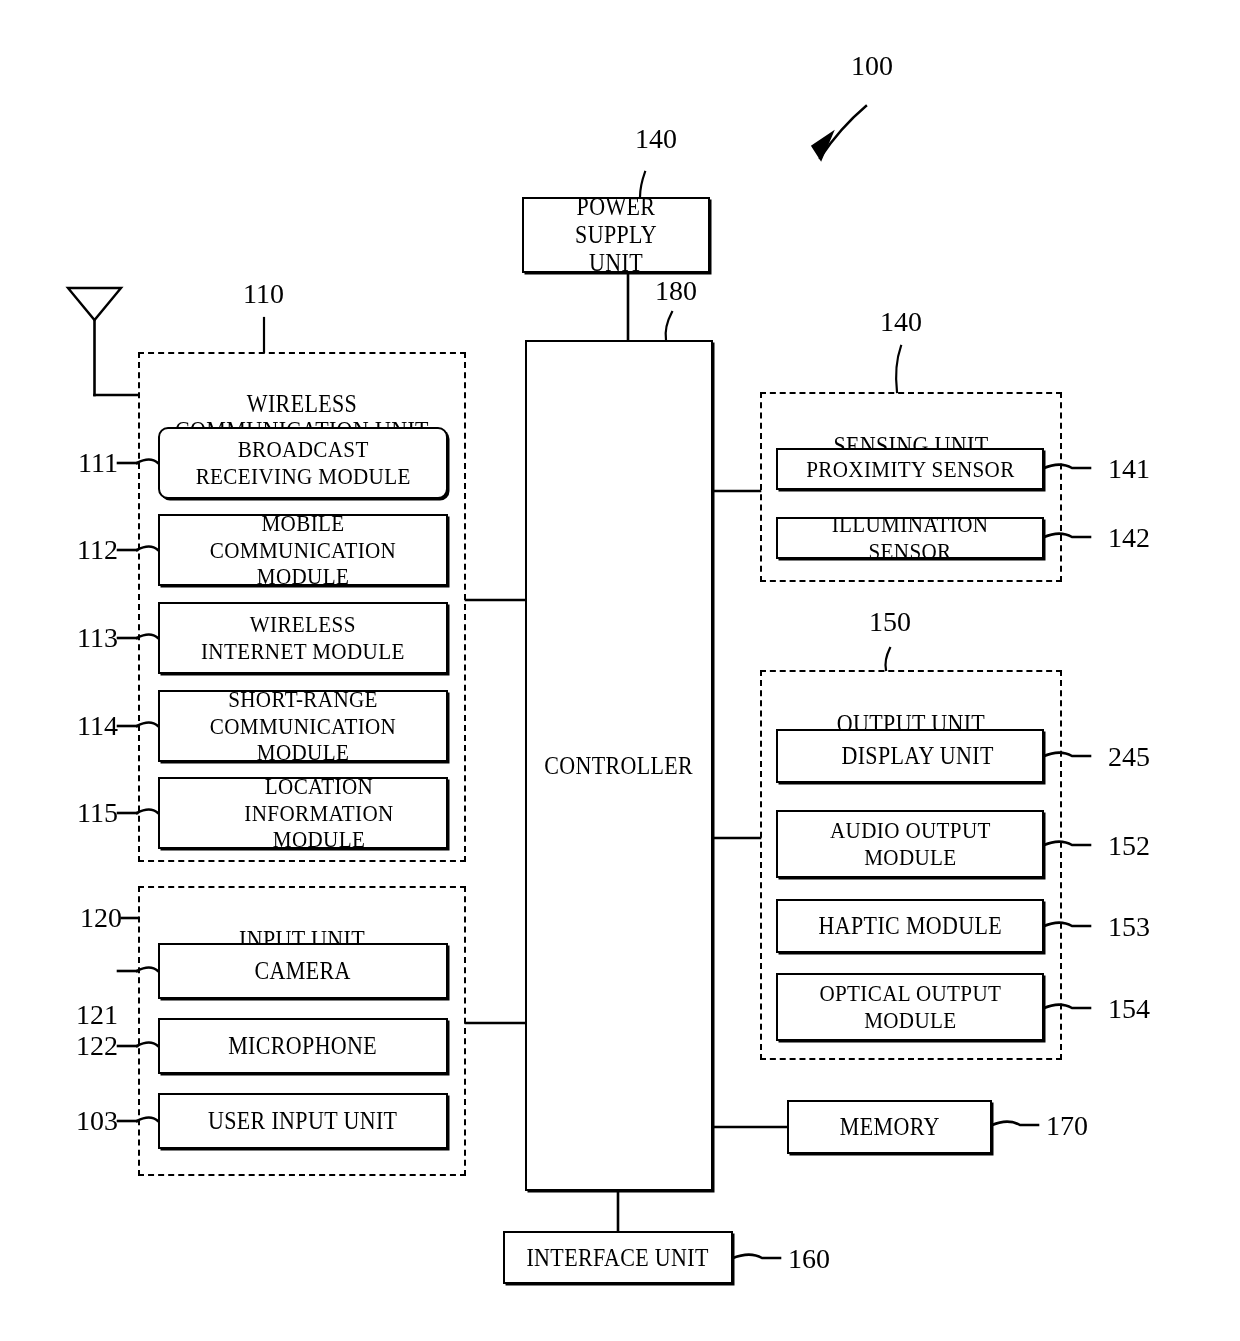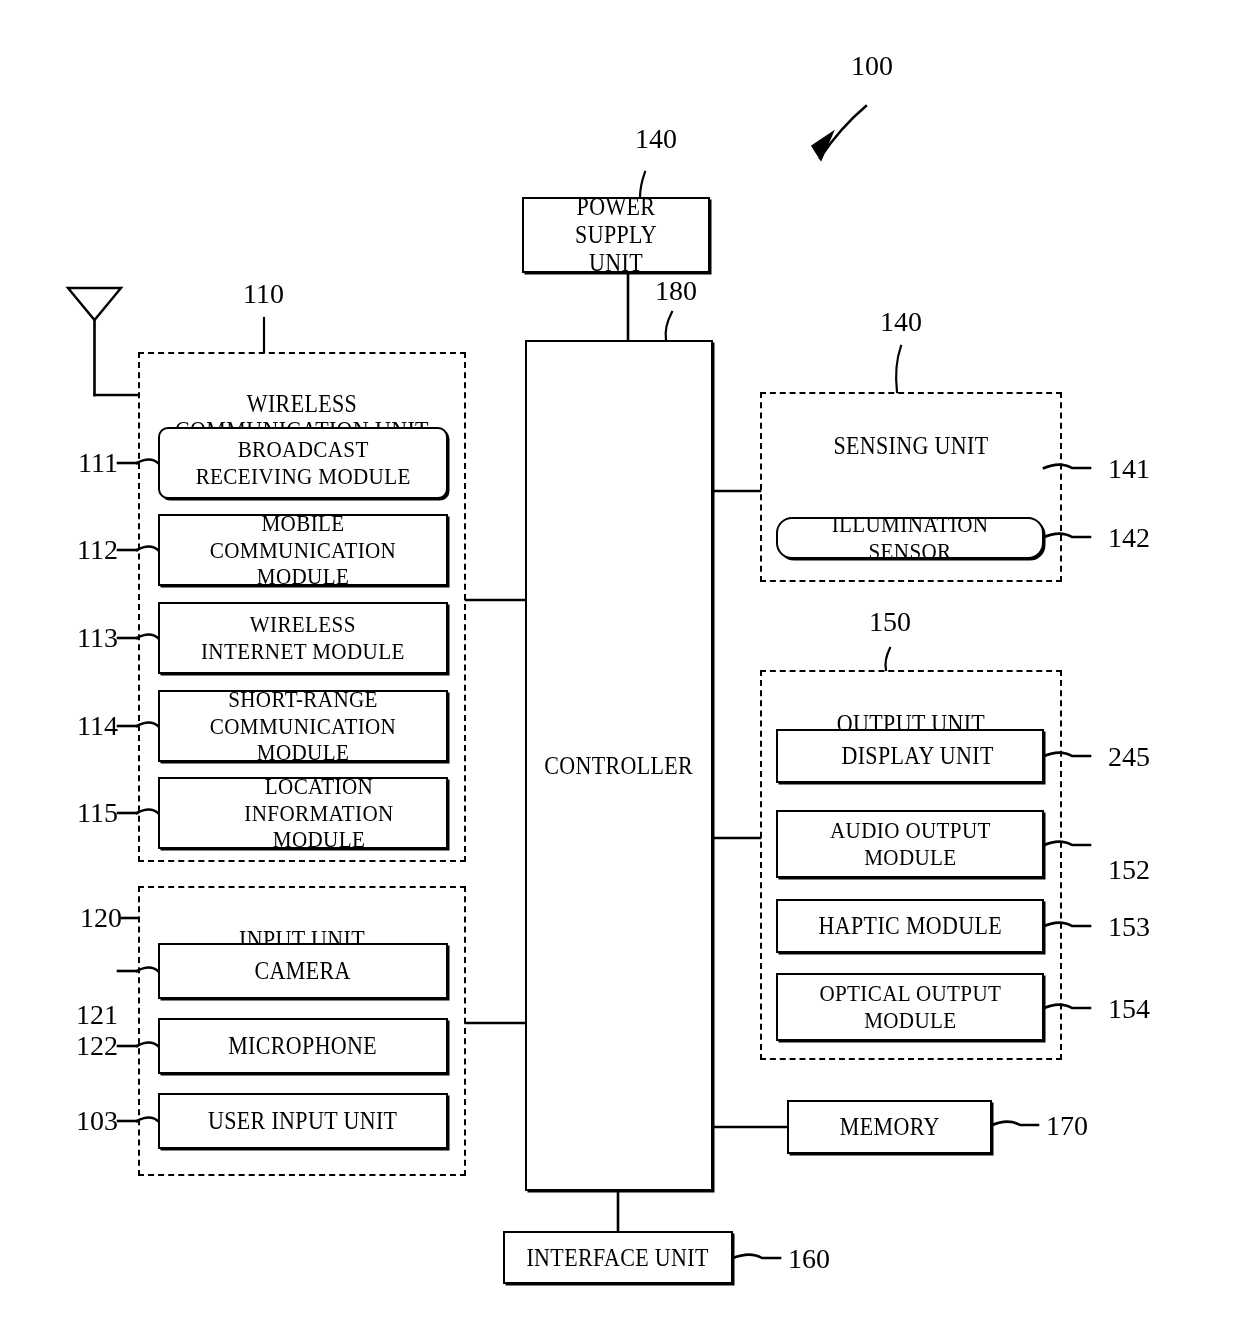--- a/index.html
+++ b/index.html
@@ -214,43 +214,46 @@
   <div class="blk" style="left:158px; top:1093px; width:290px; height:56px; font-size:25px;">
     <span>USER INPUT UNIT</span>
   </div>
 
   <div class="num fs28" style="left:880px; top:308px;">140</div>
   <div class="dashbox" style="left:760px; top:392px; width:302px; height:190px;"></div>
   <div class="caption" style="left:770px; top:404px; width:282px; font-size:25px;">
     <span>SENSING UNIT</span>
   </div>
 
+  <div class="blk" style="left:776px; top:448px; width:268px; height:42px; font-size:24px;">
+    <span>PROXIMITY SENSOR</span>
+  </div>
   <div class="num fs28" style="left:1108px; top:455px;">141</div>
 
-  <div class="blk" style="left:776px; top:517px; width:268px; height:42px; font-size:24px;border-radius:16px;">
+  <div class="blk" style="left:776px; top:517px; width:268px; height:42px; font-size:24px;">
     <span>ILLUMINATION SENSOR</span>
   </div>
   <div class="num fs28" style="left:1108px; top:524px;">142</div>
 
   <div class="num fs28" style="left:869px; top:608px;">150</div>
   <div class="dashbox" style="left:760px; top:670px; width:302px; height:390px;"></div>
   <div class="caption" style="left:770px; top:682px; width:282px; font-size:25px;">
     <span>OUTPUT UNIT</span>
   </div>
 
   <div class="blk" style="left:776px; top:729px; width:268px; height:54px; font-size:25px;padding-left:16px;">
     <span>DISPLAY UNIT</span>
   </div>
   <div class="num fs28" style="left:1108px; top:743px;">245</div>
 
   <div class="blk" style="left:776px; top:810px; width:268px; height:68px; font-size:24px;">
     <span>AUDIO OUTPUT
 MODULE</span>
   </div>
-  <div class="num fs28" style="left:1108px; top:832px;margin-top:24px;">152</div>
+  <div class="num fs28" style="left:1108px; top:832px;">152</div>
 
   <div class="blk" style="left:776px; top:899px; width:268px; height:54px; font-size:25px;">
     <span>HAPTIC MODULE</span>
   </div>
   <div class="num fs28" style="left:1108px; top:913px;">153</div>
 
   <div class="blk" style="left:776px; top:973px; width:268px; height:68px; font-size:24px;">
     <span>OPTICAL OUTPUT
 MODULE</span>
   </div>

